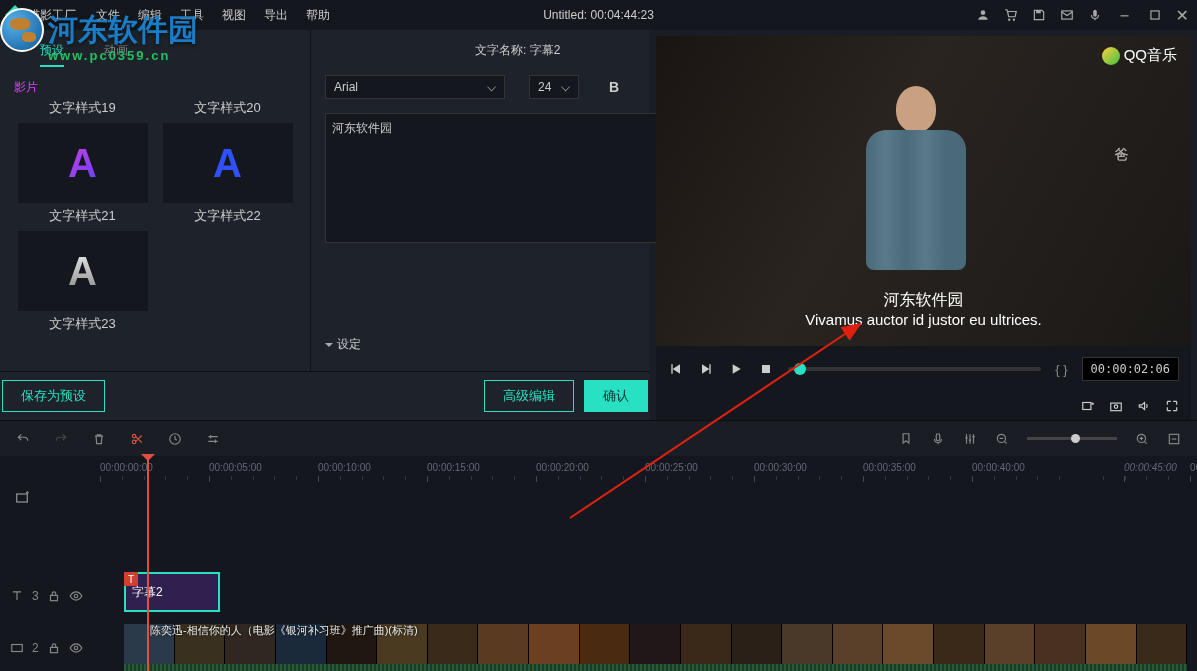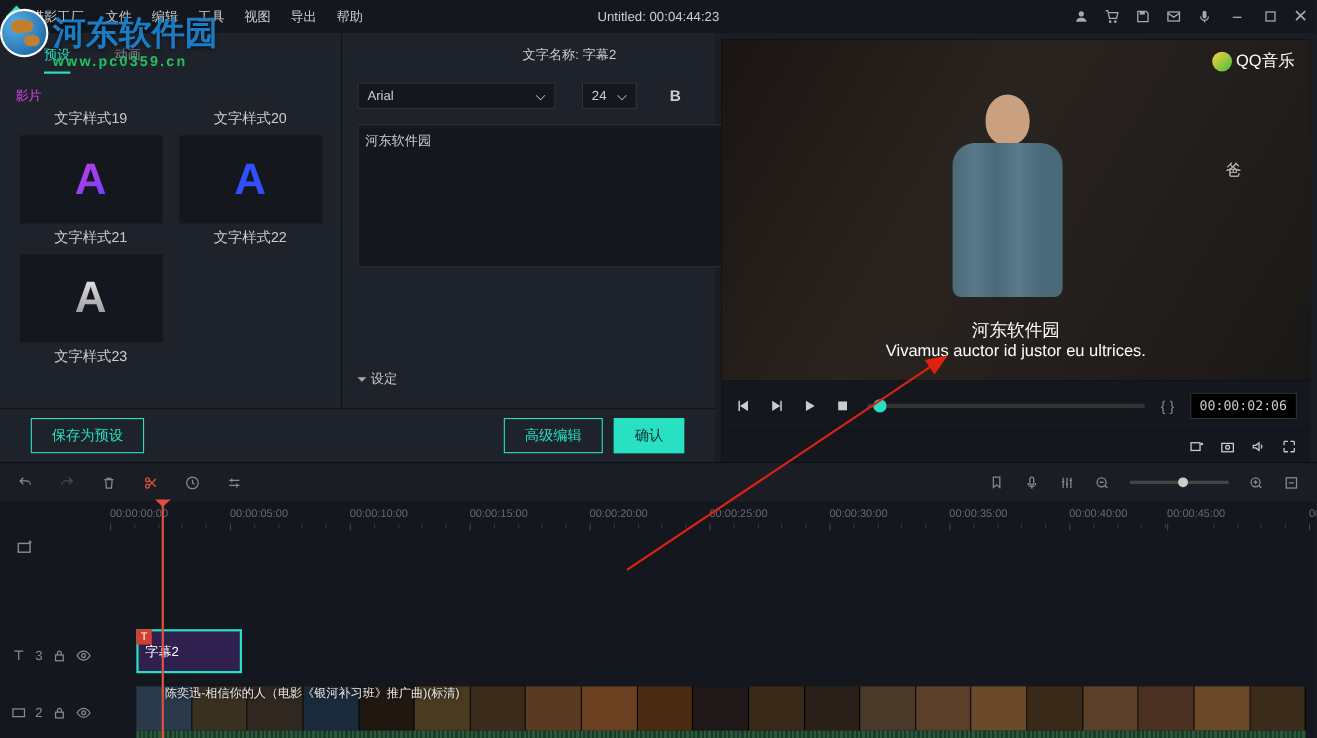--- a/index.html
+++ b/index.html
@@ -40,21 +40,21 @@
 .section-head::before { content: ""; border: 4px solid transparent; border-top-color: #aaa; margin-right: 4px; position: relative; top: 2px; }
 .font-row { display: flex; gap: 24px; margin: 6px 0; align-items: center; }
 .select { background: #14181e; border: 1px solid #333; color: #ccc; padding: 4px 8px; display: flex; align-items: center; justify-content: space-between; }
 .fontname { width: 180px; }
 .fontsize { width: 50px; }
 .bi-btn { width: 22px; text-align: center; cursor: pointer; font-size: 14px; }
 .bold { font-weight: bold; }
 .italic { font-style: italic; font-family: serif; }
 .text-input-area { background: #14181e; border: 1px solid #333; height: 130px; padding: 6px; color: #ccc; margin-top: 8px; }
 
-.bottom-actions { display: flex; align-items: flex-start; padding: 8px 28px; gap: 10px; border-top: 1px solid #0e1116; }
+.bottom-actions { display: flex; align-items: flex-start; padding: 8px 2px; gap: 10px; border-top: 1px solid #0e1116; }
 .btn { padding: 6px 18px; border: 1px solid #28e0c2; color: #28e0c2; background: transparent; cursor: pointer; font-size: 13px; }
 .btn.primary { background: #28e0c2; color: #0a3030; }
 .spacer { flex: 1; }
 
 .preview-panel { flex: 1; background: #000; display: flex; flex-direction: column; margin: 6px 6px 0 6px; }
 .video-area { flex: 1; background: #111; position: relative; overflow: hidden; }
 .video-frame { position: absolute; inset: 0; background: linear-gradient(120deg, #1a1512 0%, #2a2420 40%, #1a1816 100%); }
 .person { position: absolute; left: 200px; top: 50px; width: 120px; height: 220px; }
 .head { width: 40px; height: 46px; background: #c9a080; border-radius: 50% 50% 45% 45%; margin: 0 auto; }
 .body { width: 100px; height: 140px; background: linear-gradient(90deg, #4a6a7a 0%, #5a7a8a 20%, #4a6a7a 40%, #5a7a8a 60%, #4a6a7a 80%); border-radius: 20px 20px 8px 8px; margin: -2px auto 0; }
@@ -379,21 +379,21 @@
       <span class="ruler-tick" style="left: 763px;">00:00:35:00</span>
       <div class="ruler-minor" style="left: 784.8px;"></div>
       <div class="ruler-minor" style="left: 806.6px;"></div>
       <div class="ruler-minor" style="left: 828.4px;"></div>
       <div class="ruler-minor" style="left: 850.2px;"></div>
       <span class="ruler-tick" style="left: 872px;">00:00:40:00</span>
       <div class="ruler-minor" style="left: 893.8px;"></div>
       <div class="ruler-minor" style="left: 915.6px;"></div>
       <div class="ruler-minor" style="left: 937.4px;"></div>
       <div class="ruler-minor" style="left: 959.2px;"></div>
-      <span class="ruler-tick" style="left: 961px;">00:00:45:00</span>
+      <span class="ruler-tick" style="left: 1024px; font-style: italic;">00:00:45:00</span>
       <div class="ruler-minor" style="left: 1002.8px;"></div>
       <div class="ruler-minor" style="left: 1024.6px;"></div>
       <div class="ruler-minor" style="left: 1046.4px;"></div>
       <div class="ruler-minor" style="left: 1068.2px;"></div>
       <span class="ruler-tick" style="left: 1090px;">00:00:50:00</span>
     </div>
   <div class="playhead"></div>
 
   <div class="track-head" style="top:120px">
     <svg class="icon" viewBox="0 0 24 24">

